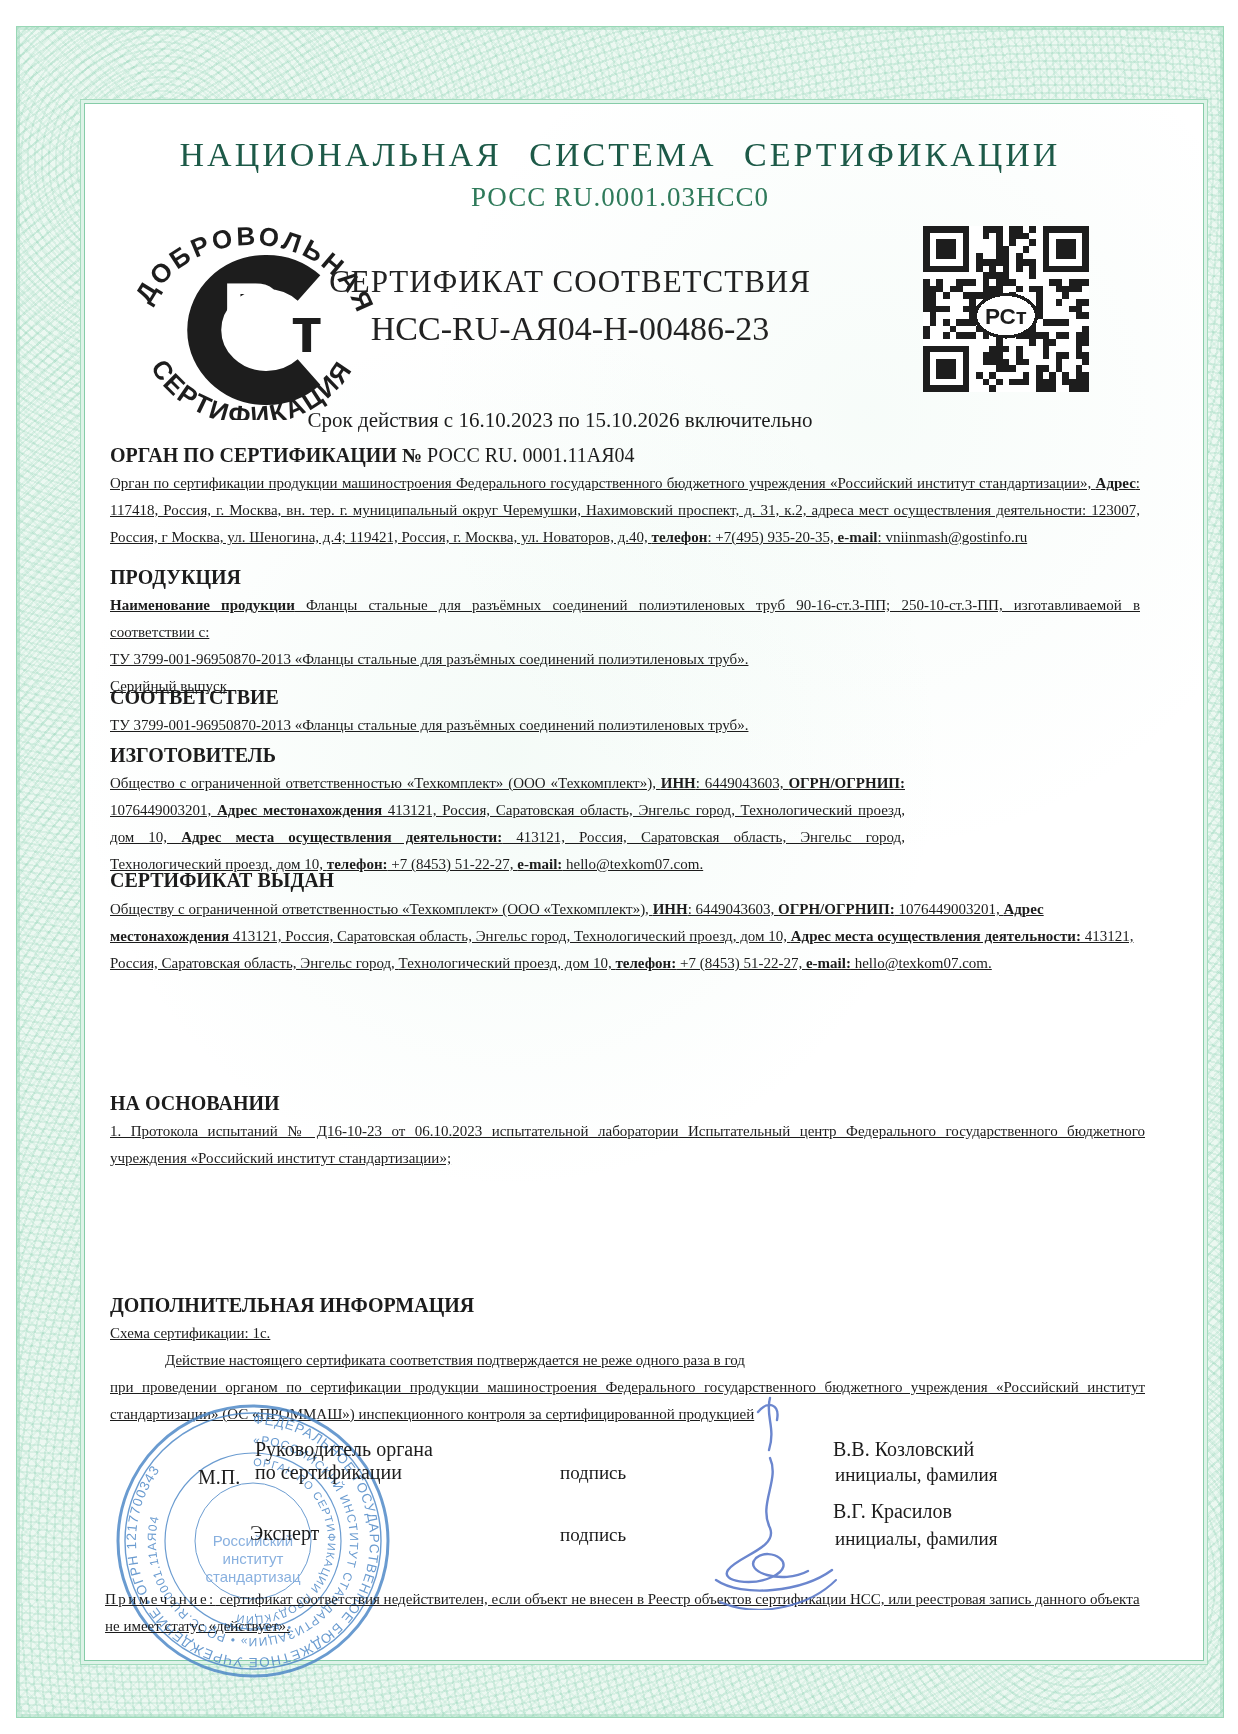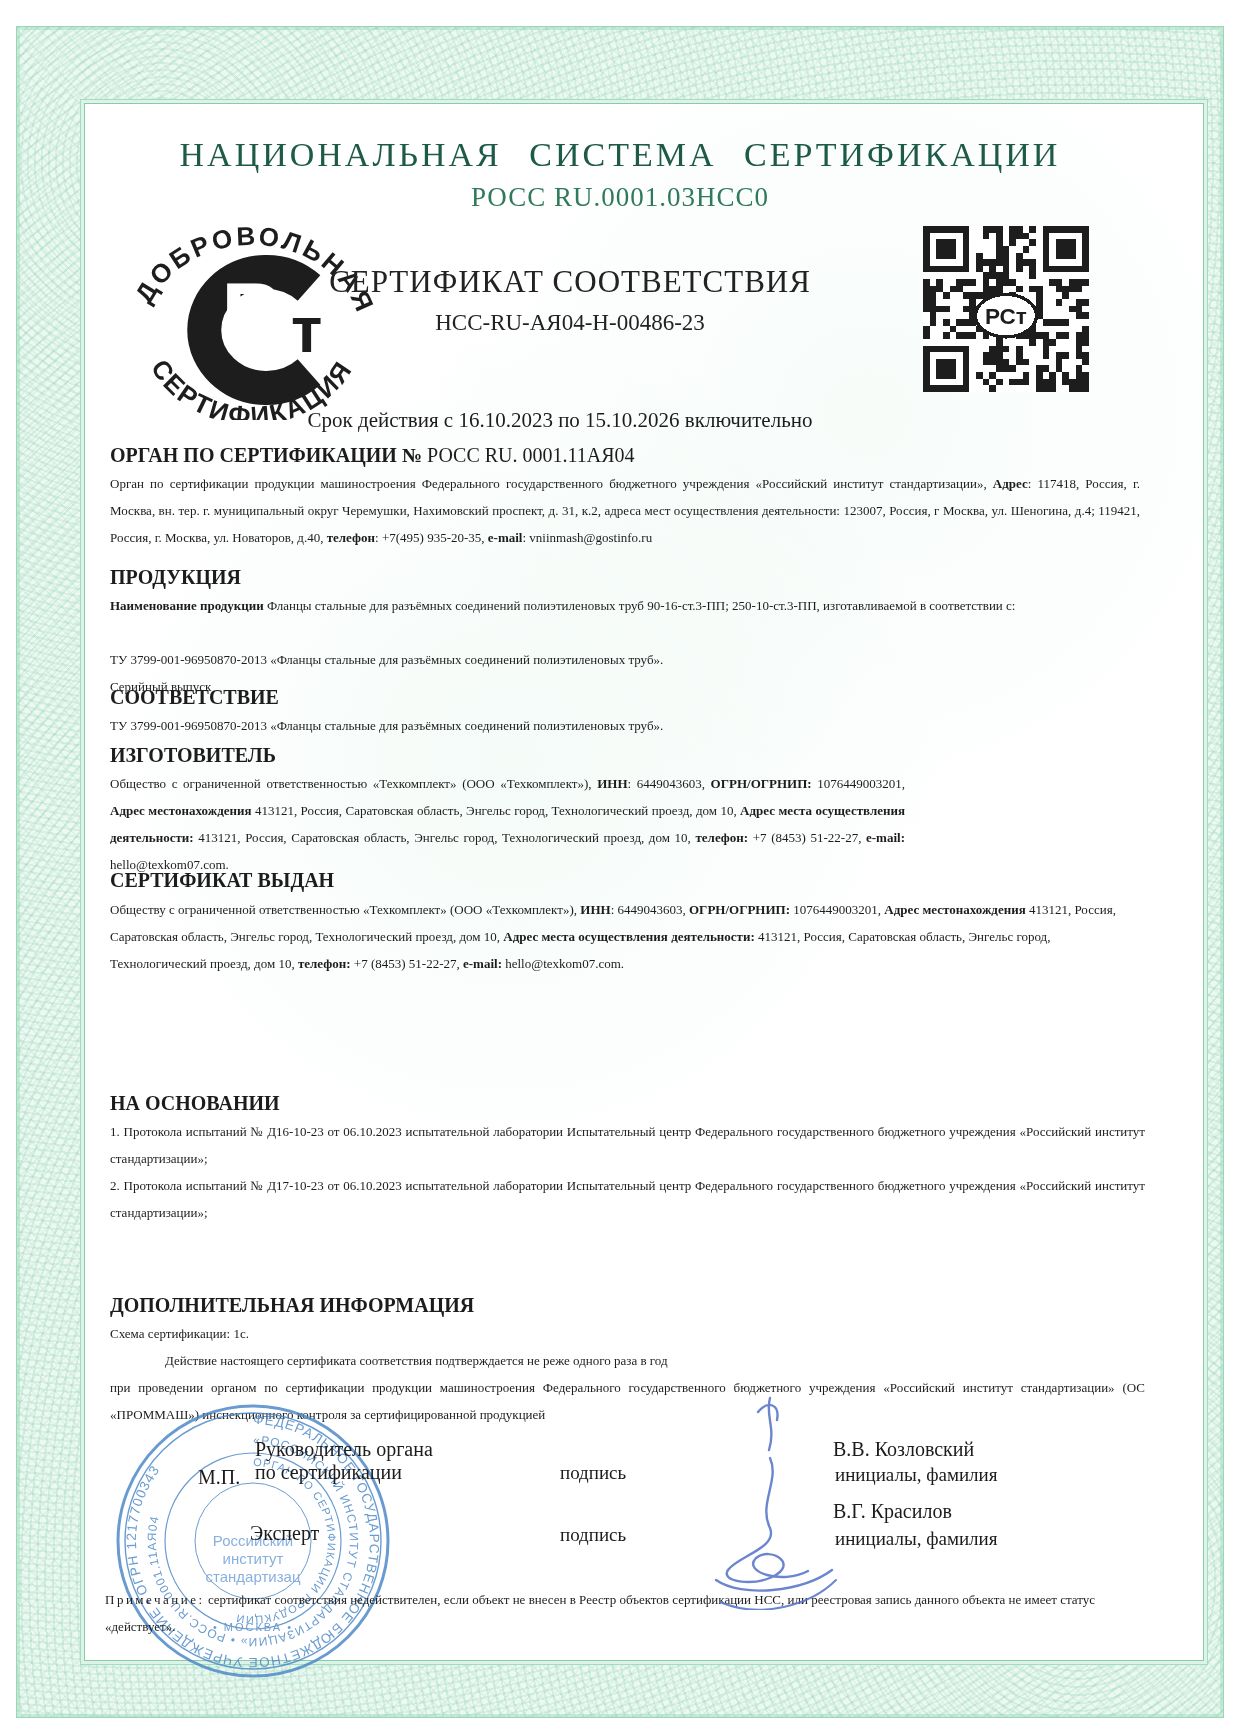--- a/index.html
+++ b/index.html
@@ -35,23 +35,23 @@
   p{margin:0;}
   .sys-title{
     left:0;top:32px;width:1070px;text-align:center;
     font-size:34px;color:#1d5a48;letter-spacing:3px;word-spacing:16px;
   }
   .sys-num{
     left:0;top:78px;width:1070px;text-align:center;
     font-size:27px;color:#2e7a5a;letter-spacing:1px;
   }
   .cert-title{left:180px;top:160px;width:610px;text-align:center;font-size:31px;letter-spacing:1px;color:#222;}
-  .cert-num{left:180px;top:206px;width:610px;text-align:center;font-size:23px;color:#222;}
+  .cert-num{left:180px;top:206px;width:610px;text-align:center;font-size:34px;color:#222;}
   .validity{left:60px;top:304px;width:830px;text-align:center;font-size:21px;}
-  .body-text{font-size:13px;line-height:27px;}
+  .body-text{font-size:15px;line-height:27px;text-decoration:underline;}
   .h{font-size:20px;font-weight:bold;}
   .codes{font-size:19px;line-height:26px;}
   .sig-label{font-size:19px;}
   .sig-name{font-size:20px;font-weight:normal;}
   .note-label{letter-spacing:2.5px;}
   .stamp-svg{opacity:.82;}
   svg text{font-family:"Liberation Sans", sans-serif;}
   .logo-svg text{font-family:"Liberation Sans", sans-serif;font-weight:bold;}
 </style>
 </head>
@@ -342,21 +342,20 @@
 
 
     <div class="abs h" style="left:25px;top:765px;">СЕРТИФИКАТ ВЫДАН</div>
     <p class="abs body-text" style="left:25px;top:792px;width:1035px;">
       <span>Обществу с ограниченной ответственностью «Техкомплект» (ООО «Техкомплект»), </span><span class="b">ИНН</span><span>: 6449043603, </span><span class="b">ОГРН/ОГРНИП:</span><span> 1076449003201, </span><span class="b">Адрес местонахождения</span><span>  413121, Россия, Саратовская область, Энгельс город, Технологический проезд, дом 10, </span><span class="b">Адрес места осуществления деятельности:</span><span> 413121, Россия, Саратовская область, Энгельс город, </span><span>Технологический проезд, дом 10, </span><span class="b">телефон:</span><span> +7 (8453) 51-22-27, </span><span class="b">e-mail:</span><span> hello@texkom07.com.</span>
     </p>
 
     <div class="abs h" style="left:25px;top:988px;">НА ОСНОВАНИИ</div>
     <div class="abs body-text just" style="left:25px;top:1014px;width:1035px;">
       <p>1. Протокола испытаний № Д16-10-23 от 06.10.2023 испытательной лаборатории Испытательный центр Федерального государственного бюджетного учреждения «Российский институт стандартизации»;</p>
-      <p>2. Протокола испытаний № Д17-10-23 от 06.10.2023 испытательной лаборатории Испытательный центр Федерального государственного бюджетного учреждения «Российский институт стандартизации»;</p>
     </div>
 
     <div class="abs h" style="left:25px;top:1190px;">ДОПОЛНИТЕЛЬНАЯ ИНФОРМАЦИЯ</div>
     <p class="abs body-text" style="left:25px;top:1216px;width:1035px;">Схема сертификации: 1с.</p>
     <p class="abs body-text" style="left:25px;top:1243px;width:1035px;text-indent:55px;">Действие настоящего сертификата соответствия подтверждается не реже одного раза в год</p>
     <p class="abs body-text just" style="left:25px;top:1270px;width:1035px;">при проведении органом по сертификации продукции машиностроения Федерального государственного бюджетного учреждения «Российский институт стандартизации» (ОС «ПРОММАШ») инспекционного контроля за сертифицированной продукцией</p>
 
     <div class="abs" style="left:23px;top:1292px;width:290px;height:290px;z-index:1;">
       <svg class="stamp-svg" width="290" height="290" viewBox="0 0 290 290">
         <defs>

